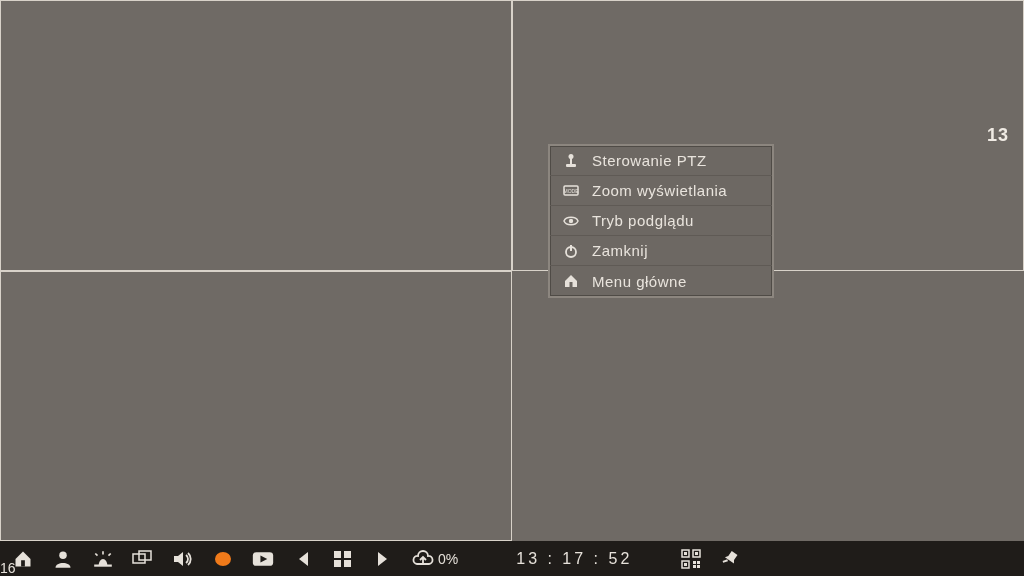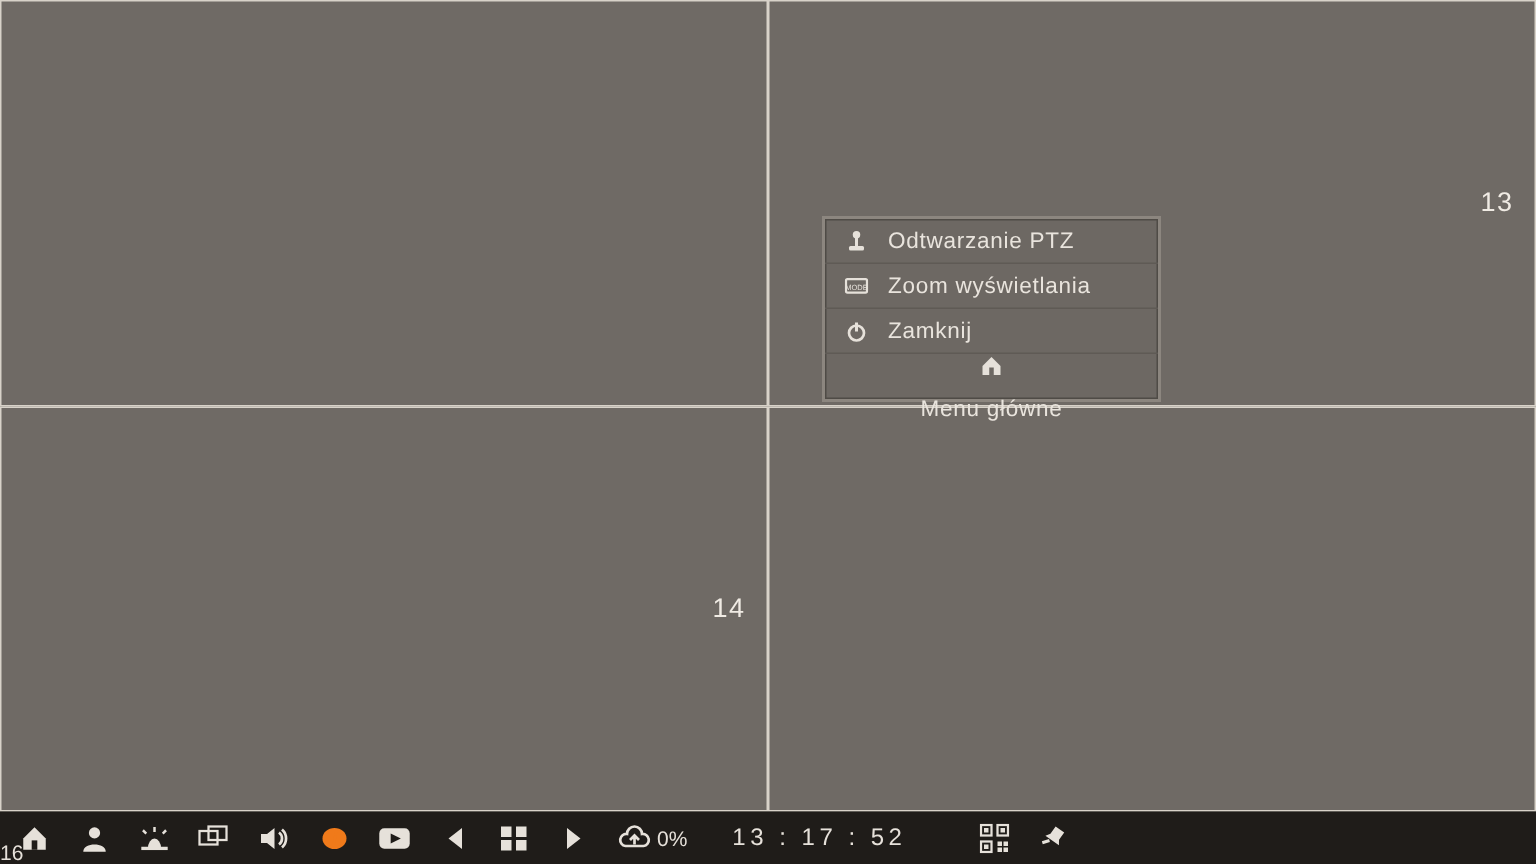--- a/index.html
+++ b/index.html
@@ -15,20 +15,21 @@
   .grid {
     position: absolute;
     top: 0; left: 0; right: 0; bottom: 35px;
     display: grid;
     grid-template-columns: 1fr 1fr;
     grid-template-rows: 1fr 1fr;
   }
   .cell {
     position: relative;
     border: 1px solid #d8d2c9;
+    font-weight: bold;
   }
   .cell-label {
     position: absolute;
     right: 14px;
     top: 50%;
     transform: translateY(-50%);
     font-size: 18px;
     color: #f0ebe4;
     letter-spacing: 1px;
   }
@@ -45,21 +46,21 @@
   }
   .menu-item {
     display: flex;
     align-items: center;
     height: 30px;
     padding: 0 12px;
     gap: 12px;
     border-bottom: 1px solid #5f5a55;
     cursor: pointer;
   }
-  .menu-item:last-child { border-bottom: none; flex-direction: column; }
+  .menu-item:last-child { border-bottom: none; }
   .menu-item .icon { width: 18px; height: 18px; display:flex; align-items:center; justify-content:center; }
   .menu-item .label { font-size: 15px; letter-spacing: 0.5px; color:#e9e4dd; }
 
   
   .toolbar {
     position: absolute;
     left: 0; right: 0; bottom: 0;
     height: 35px;
     background: #1f1c19;
     display: flex;
@@ -70,61 +71,67 @@
     font-size: 14px;
   }
   .toolbar .tb-icon {
     width: 22px; height: 22px;
     display:flex; align-items:center; justify-content:center;
     cursor: pointer;
   }
   .toolbar .tb-icon.orange svg * { fill:#f07a1a; }
   .toolbar .cloud-row { display:flex; align-items:center; gap:4px; }
   .toolbar .spacer-flex { flex: 1 1 auto; }
-  .toolbar .clock { font-size: 16px; letter-spacing: 3px; margin-left: 12px;}
+  .toolbar .clock { font-size: 16px; letter-spacing: 3px; margin-left: 40px;}
 
   svg { display:block; }
 </style>
 </head>
 <body>
 
 <div class="grid">
   <div class="cell">
     <span class="cell-label"></span>
   </div>
   <div class="cell">
     <span class="cell-label">13</span>
   </div>
   <div class="cell">
-    <span class="cell-label">14</span>
-  </div>
-  <div class="cell">
     <span class="cell-label"></span>
   </div>
 </div>
 
 <div class="context-menu">
   <div class="menu-item">
     <span class="icon">
       <svg width="16" height="16" viewBox="0 0 16 16">
           <circle cx="8" cy="3.5" r="2.5" fill="#e6e1da"></circle>
           <rect x="7" y="5" width="2" height="6" fill="#e6e1da"></rect>
           <rect x="3" y="11" width="10" height="3" rx="1" fill="#e6e1da"></rect>
         </svg>
     </span>
-    <span class="label">Odtwarzanie PTZ</span>
+    <span class="label">Sterowanie PTZ</span>
   </div>
   <div class="menu-item">
     <span class="icon">
       <svg width="16" height="16" viewBox="0 0 16 16">
           <rect x="1" y="3" width="14" height="9" rx="1" fill="none" stroke="#e6e1da" stroke-width="1.5"></rect>
           <text x="8" y="10" font-size="5" text-anchor="middle" fill="#e6e1da">MODE</text>
         </svg>
     </span>
     <span class="label">Zoom wyświetlania</span>
+  </div>
+  <div class="menu-item">
+    <span class="icon">
+      <svg width="16" height="16" viewBox="0 0 16 16">
+          <path d="M1 8 C3 3 13 3 15 8 C13 13 3 13 1 8 Z" fill="none" stroke="#e6e1da" stroke-width="1.5"></path>
+          <circle cx="8" cy="8" r="2.2" fill="#e6e1da"></circle>
+        </svg>
+    </span>
+    <span class="label">Tryb podglądu</span>
   </div>
   <div class="menu-item">
     <span class="icon">
       <svg width="16" height="16" viewBox="0 0 16 16">
           <circle cx="8" cy="9" r="5" fill="none" stroke="#e6e1da" stroke-width="1.8"></circle>
           <line x1="8" y1="2" x2="8" y2="8" stroke="#e6e1da" stroke-width="2"></line>
         </svg>
     </span>
     <span class="label">Zamknij</span>
   </div>

